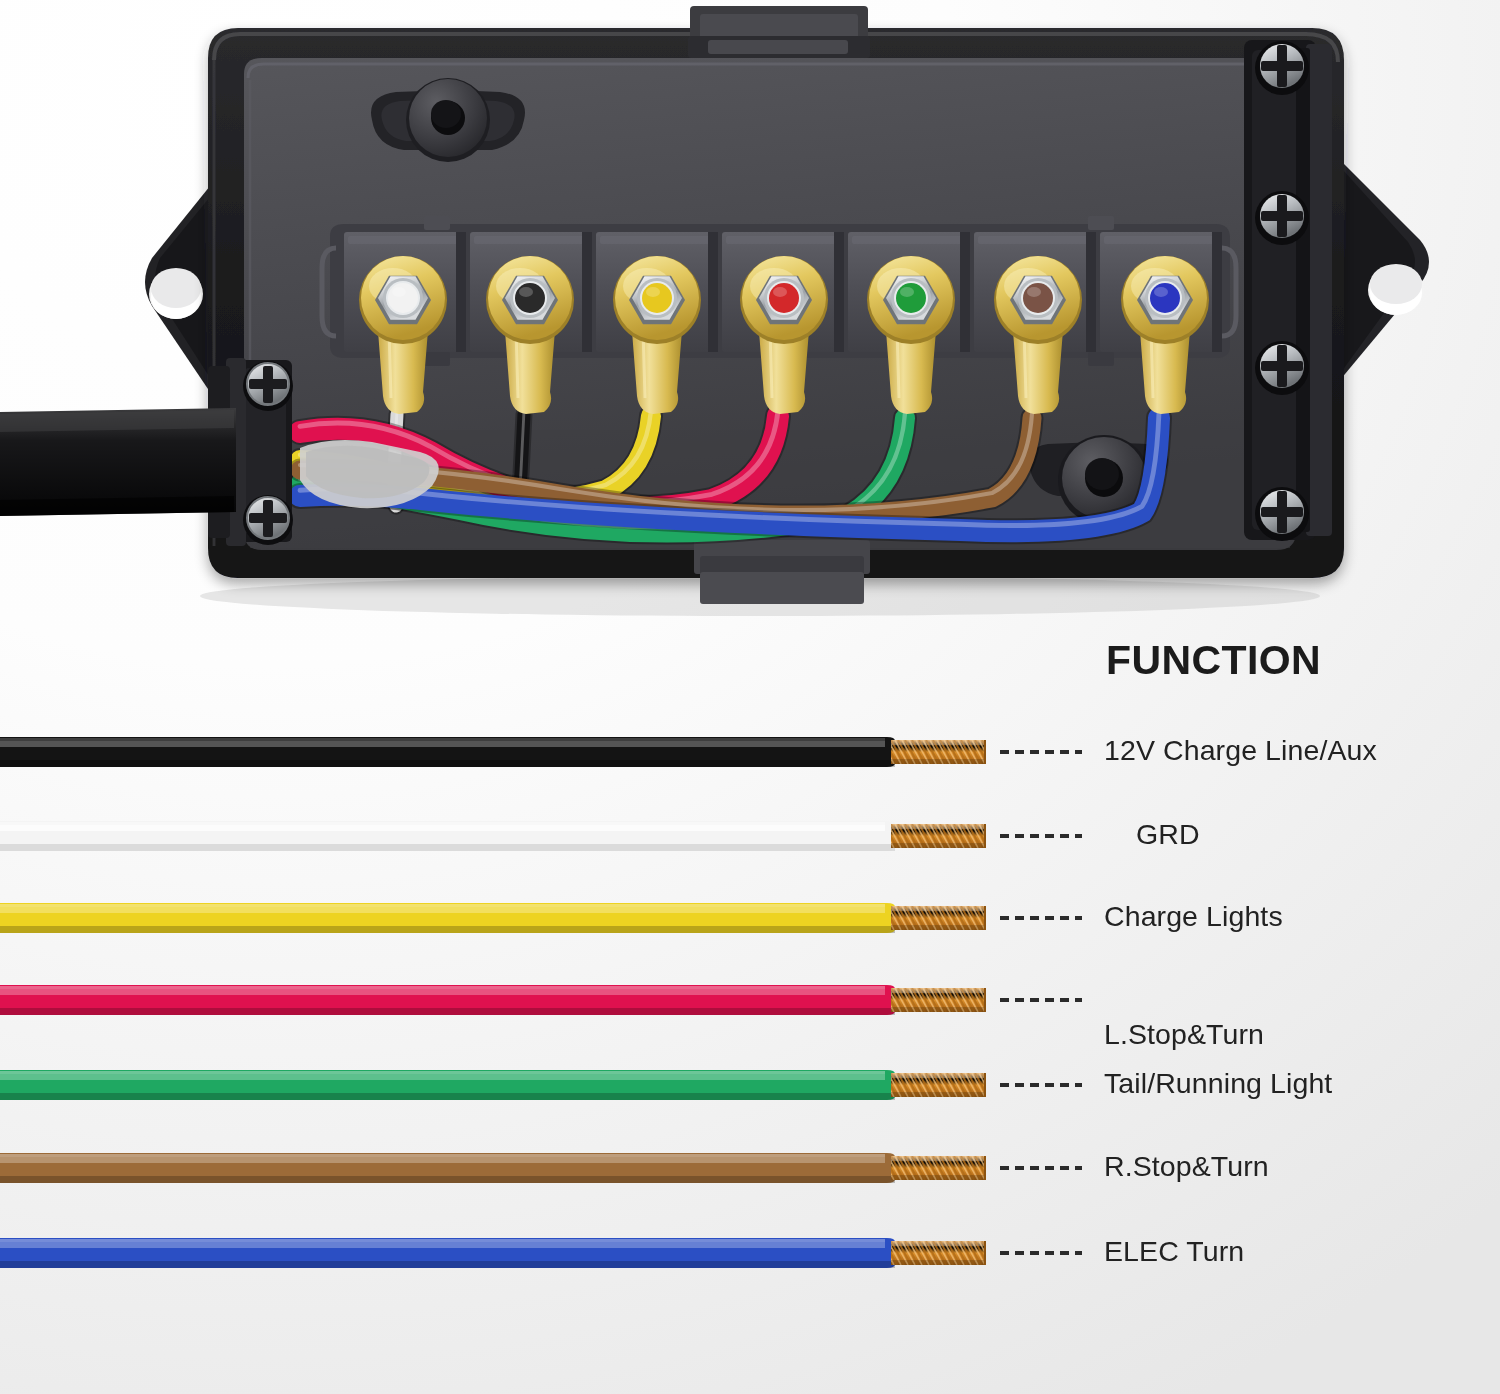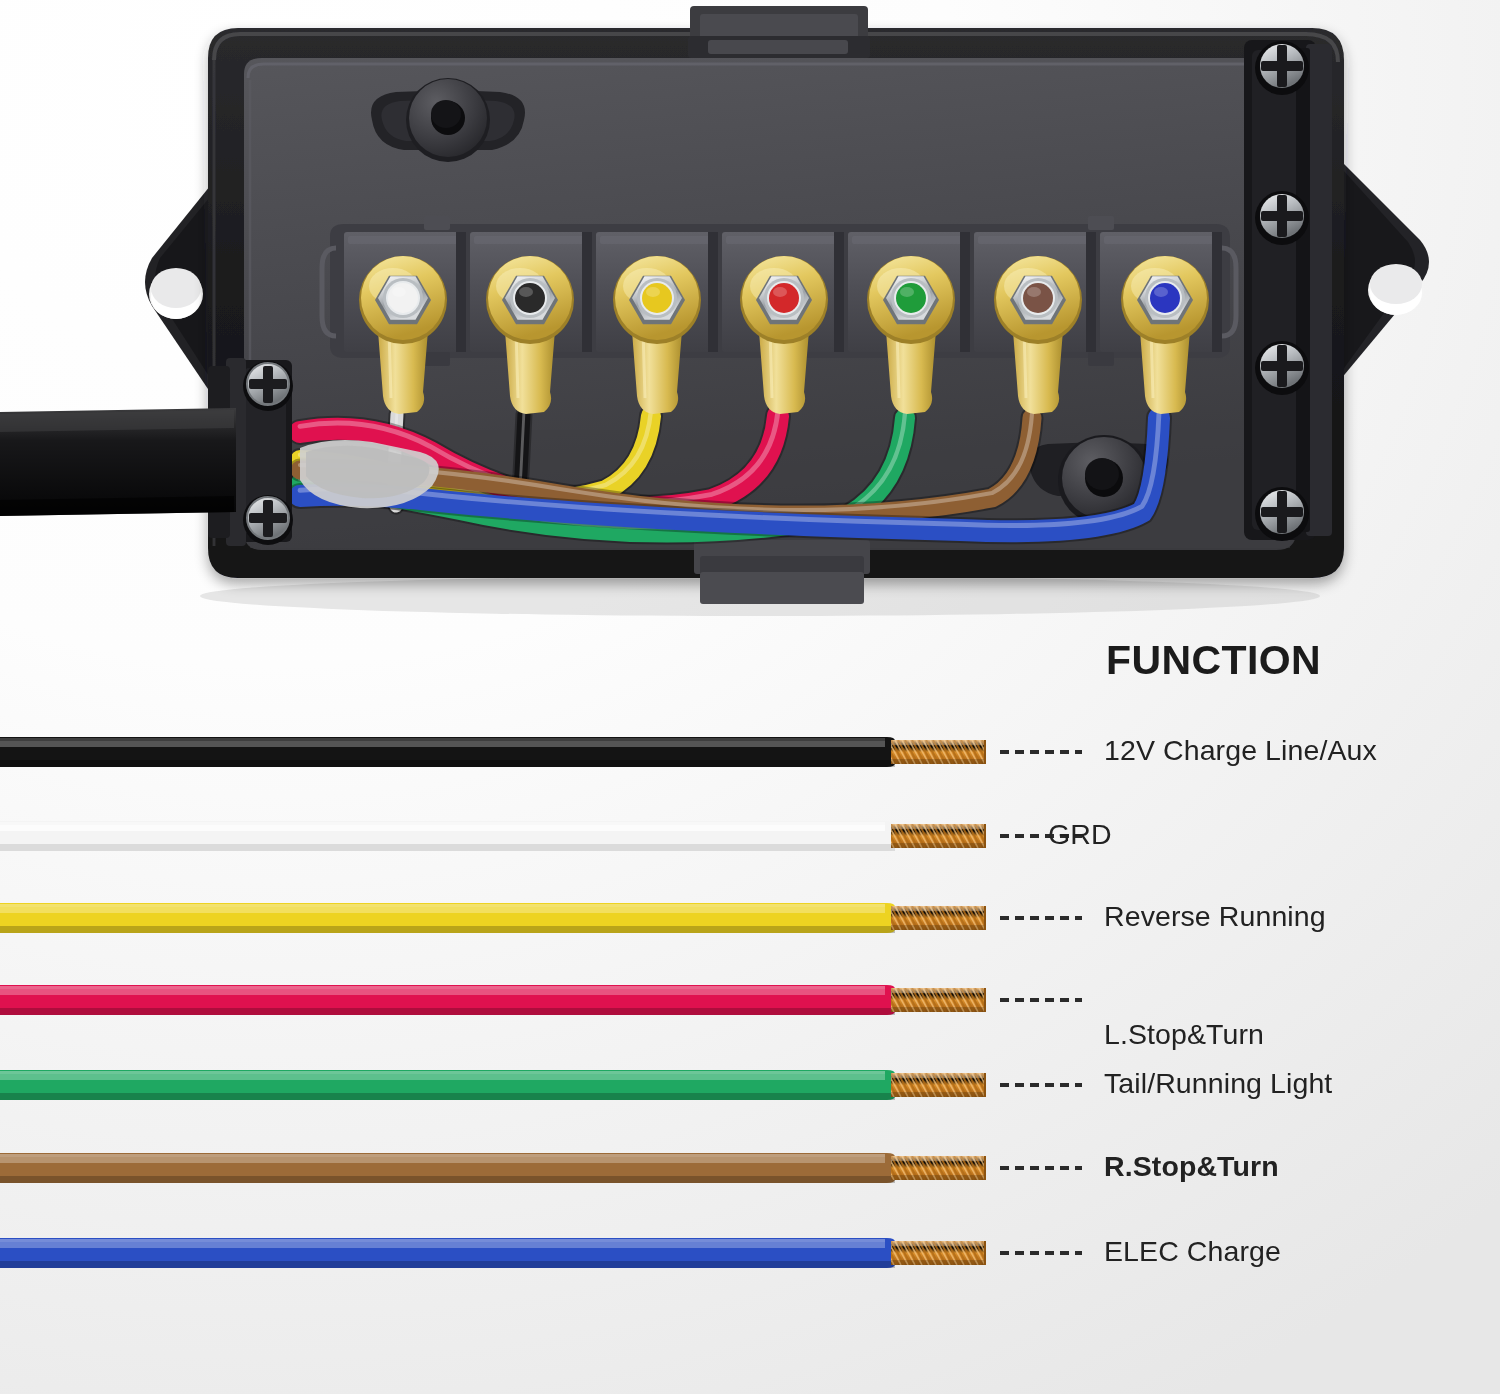--- a/index.html
+++ b/index.html
@@ -808,21 +808,21 @@
           <rect x="891" y="1260" width="94" height="5" fill="#000000" opacity="0.18"></rect>
           <line x1="985" y1="1241" x2="985" y2="1265" stroke="#8c5310" stroke-width="2"></line>
           <line x1="1000" y1="1253" x2="1082" y2="1253" stroke="#2b2b2b" stroke-width="4" stroke-dasharray="9 6"></line>
         </g>
       </g>
   </svg>
 
   <div id="legend-text">
       <div class="legend-title" style="left: 1106px; top: 637px;">FUNCTION</div>
       <div class="legend-label" style="left: 1104px; top: 734px;">12V Charge Line/Aux</div>
-      <div class="legend-label" style="left: 1048px; top: 818px;"> GRD</div>
-      <div class="legend-label" style="left: 1104px; top: 900px;">Reverse Running</div>
+      <div class="legend-label" style="left: 1136px; top: 818px;"> GRD</div>
+      <div class="legend-label" style="left: 1104px; top: 900px;">Charge Lights</div>
       <div class="legend-label" style="left: 1104px; top: 982px; margin-top: 36px;">L.Stop&amp;Turn</div>
       <div class="legend-label" style="left: 1104px; top: 1067px; text-align: center;">Tail/Running Light</div>
-      <div class="legend-label" style="left: 1104px; top: 1150px; font-weight: bold;">R.Stop&amp;Turn</div>
-      <div class="legend-label" style="left: 1104px; top: 1235px;">ELEC Charge</div>
+      <div class="legend-label" style="left: 1104px; top: 1150px;">R.Stop&amp;Turn</div>
+      <div class="legend-label" style="left: 1104px; top: 1235px;">ELEC Turn</div>
     </div>
 
 </div>
 
 </body></html>

